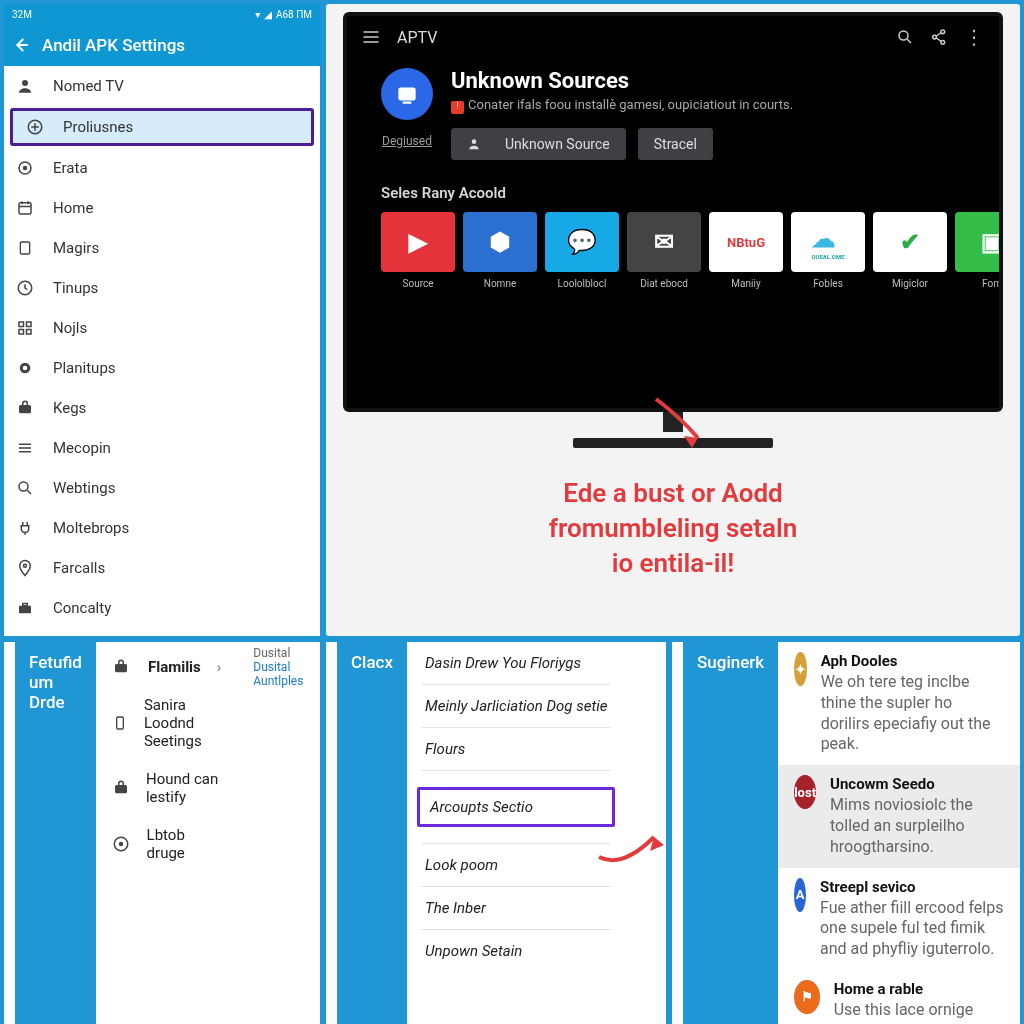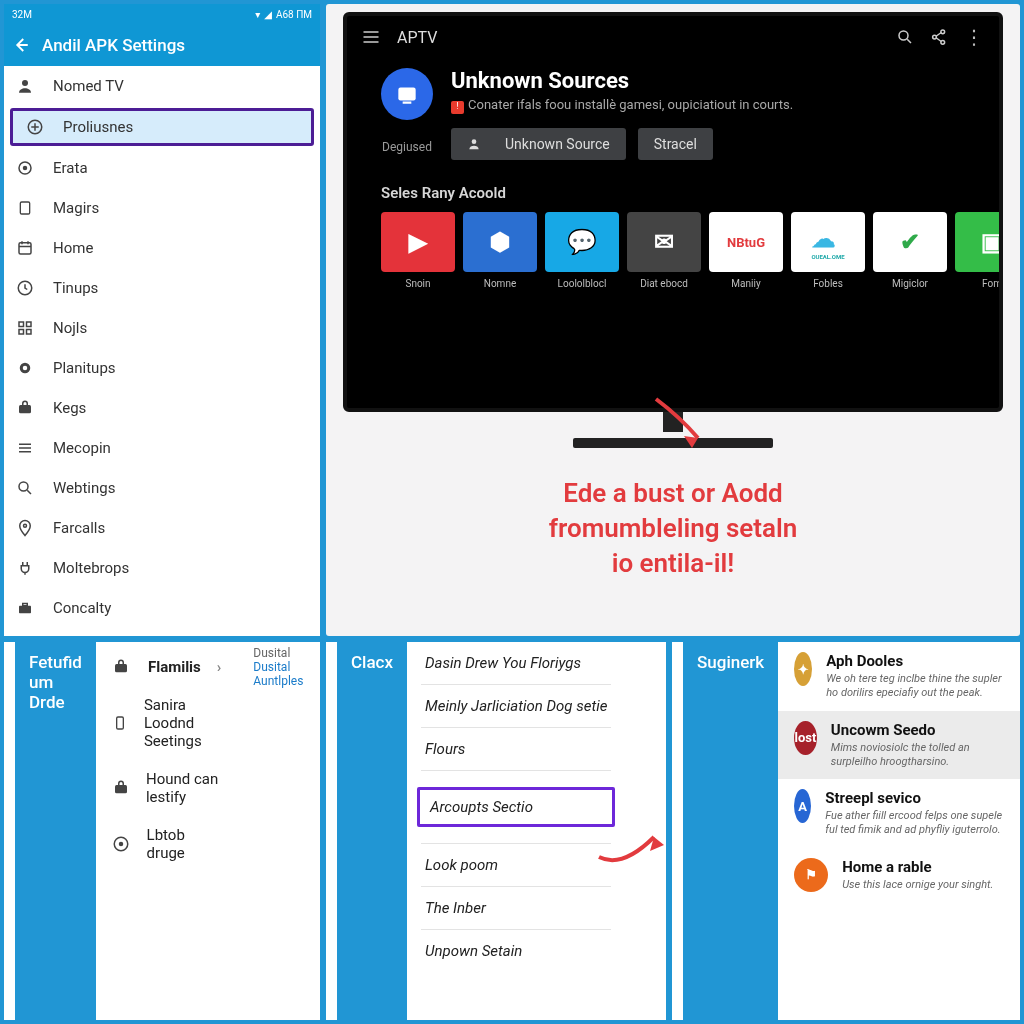--- a/index.html
+++ b/index.html
@@ -22,21 +22,21 @@
   .tv-top .sp { flex:1; }
   .tv-top .ic { color:#bbb; }
   .tv-body { padding:0 34px; }
   .src-row { display:flex; gap:18px; align-items:flex-start; margin-top:10px; }
   .big-ic { width:52px; height:52px; border-radius:50%; background:#2b68e8; display:flex; align-items:center; justify-content:center; color:#fff; font-size:22px; }
   .src-txt h2 { color:#fff; font-size:22px; font-weight:700; }
   .src-txt p { color:#a8a8a8; font-size:13px; margin-top:4px; }
   .src-txt .warn { display:inline-block; width:13px; height:13px; background:#e83b2d; color:#fff; font-size:9px; text-align:center; border-radius:2px; margin-right:4px; }
   .src-btns { display:flex; gap:12px; margin-top:14px; }
   .btn { background:#3e4043; color:#dedede; border-radius:3px; padding:8px 16px; font-size:14px; display:flex; align-items:center; gap:24px; }
-  .deg-label { color:#9a9a9a; font-size:12px; margin-top:20px; }
+  .deg-label { color:#9a9a9a; font-size:12px; margin-top:14px;text-decoration:underline; }
   .row-head { color:#d6d6d6; font-size:15px; font-weight:600; margin:24px 0 10px; }
   .apps { display:flex; gap:8px; }
   .app { width:74px; display:flex; flex-direction:column; align-items:center; gap:6px; }
   .app .tile { width:74px; height:60px; border-radius:4px; display:flex; align-items:center; justify-content:center; color:#fff; font-size:24px; font-weight:bold; }
   .app .lbl { color:#bdbdbd; font-size:10px; }
   .callout { color:#e23b3e; font-size:26px; font-weight:600; text-align:center; line-height:1.35; margin-top:28px; font-family:Georgia,serif; }
   .arrow1 { position:absolute; top:390px; left:320px; color:#e23b3e; }
   
   .panel-bl, .panel-bm, .panel-br { background:#fff; display:flex; flex-direction:row;padding-left:11px; }
   .bhdr { background:#2196d4; color:#fff; padding:10px 14px; font-size:17px; font-weight:500; }
@@ -46,21 +46,21 @@
   .brow .ic { width:20px; color:#555; }
   .brow .chev { margin-left:auto; color:#888; }
   .tiny { font-size:12px; color:#666; padding:4px 16px; }
   .tiny.link { color:#1a7bc9; }
   .mid-item { padding:12px 18px; font-size:15px; color:#222;font-style:italic; }
   .mid-item.hl { border:3px solid #6d28d9; border-radius:2px; margin:16px 10px; padding:8px 10px; }
   .br-item { display:flex; gap:14px; padding:10px 16px; }
   .br-item.sel { background:#ebebeb; }
   .br-ic { width:34px; height:34px; border-radius:50%; display:flex; align-items:center; justify-content:center; color:#fff; font-weight:bold; font-size:13px; }
   .br-txt h4 { font-size:15px; font-weight:700; color:#111; }
-  .br-txt p { font-size:11px; color:#666; line-height:1.3; margin-top:2px;font-style:italic; }
+  .br-txt p { font-size:16px; color:#666; line-height:1.3; margin-top:2px; }
   .arrow2 { position:absolute; color:#e23b3e; }
   .bottom-wrap { grid-column:1 / 3; display:grid; grid-template-columns:316px 340px 1fr; gap:6px; position:relative; }
   svg { display:block; }
 </style>
 </head>
 <body>
 
 <div class="panel-phone">
   <div class="statusbar">
     <span>32M</span>
@@ -101,34 +101,34 @@
         <span class="ic">
           <svg width="18" height="18" viewBox="0 0 24 24" fill="none" stroke="#444" stroke-width="2">
             <circle cx="12" cy="12" r="8"></circle>
             <circle cx="12" cy="12" r="2" fill="#444"></circle>
           </svg>
         </span>
         <span>Erata</span>
       </div>
       <div class="side-item">
         <span class="ic">
+          <svg width="18" height="18" viewBox="0 0 24 24" fill="none" stroke="#444" stroke-width="2">
+            <rect x="4" y="5" width="16" height="15" rx="2"></rect>
+            <path d="M4 10h16M8 3v4M16 3v4"></path>
+          </svg>
+        </span>
+        <span>Home</span>
+      </div>
+      <div class="side-item">
+        <span class="ic">
           <svg width="16" height="18" viewBox="0 0 24 24" fill="none" stroke="#444" stroke-width="2">
             <rect x="5" y="3" width="14" height="18" rx="2"></rect>
           </svg>
         </span>
         <span>Magirs</span>
-      </div>
-      <div class="side-item">
-        <span class="ic">
-          <svg width="18" height="18" viewBox="0 0 24 24" fill="none" stroke="#444" stroke-width="2">
-            <rect x="4" y="5" width="16" height="15" rx="2"></rect>
-            <path d="M4 10h16M8 3v4M16 3v4"></path>
-          </svg>
-        </span>
-        <span>Home</span>
       </div>
       <div class="side-item">
         <span class="ic">
           <svg width="18" height="18" viewBox="0 0 24 24" fill="none" stroke="#444" stroke-width="2">
             <circle cx="12" cy="12" r="9"></circle>
             <path d="M12 7v5l3 2"></path>
           </svg>
         </span>
         <span>Tinups</span>
       </div>
@@ -174,33 +174,33 @@
           <svg width="18" height="18" viewBox="0 0 24 24" fill="none" stroke="#444" stroke-width="2">
             <circle cx="10" cy="10" r="6"></circle>
             <path d="M20 20l-5-5"></path>
           </svg>
         </span>
         <span>Webtings</span>
       </div>
       <div class="side-item">
         <span class="ic">
           <svg width="18" height="18" viewBox="0 0 24 24" fill="none" stroke="#444" stroke-width="2">
+            <path d="M9 4v5M15 4v5M7 9h10v4a5 5 0 01-10 0V9zM12 18v3"></path>
+          </svg>
+        </span>
+        <span>Moltebrops</span>
+      </div>
+      <div class="side-item">
+        <span class="ic">
+          <svg width="18" height="18" viewBox="0 0 24 24" fill="none" stroke="#444" stroke-width="2">
             <path d="M12 2a7 7 0 017 7c0 5-7 13-7 13S5 14 5 9a7 7 0 017-7z"></path>
             <circle cx="12" cy="9" r="2"></circle>
           </svg>
         </span>
         <span>Farcalls</span>
-      </div>
-      <div class="side-item">
-        <span class="ic">
-          <svg width="18" height="18" viewBox="0 0 24 24" fill="none" stroke="#444" stroke-width="2">
-            <path d="M9 4v5M15 4v5M7 9h10v4a5 5 0 01-10 0V9zM12 18v3"></path>
-          </svg>
-        </span>
-        <span>Moltebrops</span>
       </div>
       <div class="side-item">
         <span class="ic">
           <svg width="18" height="18" viewBox="0 0 24 24" fill="#444">
             <rect x="4" y="9" width="16" height="10" rx="1"></rect>
             <rect x="9" y="6" width="6" height="3" fill="none" stroke="#444" stroke-width="2"></rect>
           </svg>
         </span>
         <span>Concalty</span>
       </div>
@@ -262,21 +262,21 @@
               </div>
           </div>
         </div>
       </div>
       <div class="row-head">Seles Rany Acoold</div>
       <div class="apps" id="apps-row">
           <div class="app">
             <div class="tile" style="background:#e4333a;color:#fff;font-size:24px">
               <div>▶</div>
             </div>
-            <div class="lbl">Snoin</div>
+            <div class="lbl">Source</div>
           </div>
           <div class="app">
             <div class="tile" style="background:#2b6fd1;color:#fff;font-size:24px">
               <div>⬢</div>
             </div>
             <div class="lbl">Nomne</div>
           </div>
           <div class="app">
             <div class="tile" style="background:#17a8e6;color:#fff;font-size:24px">
               <div>💬</div>

